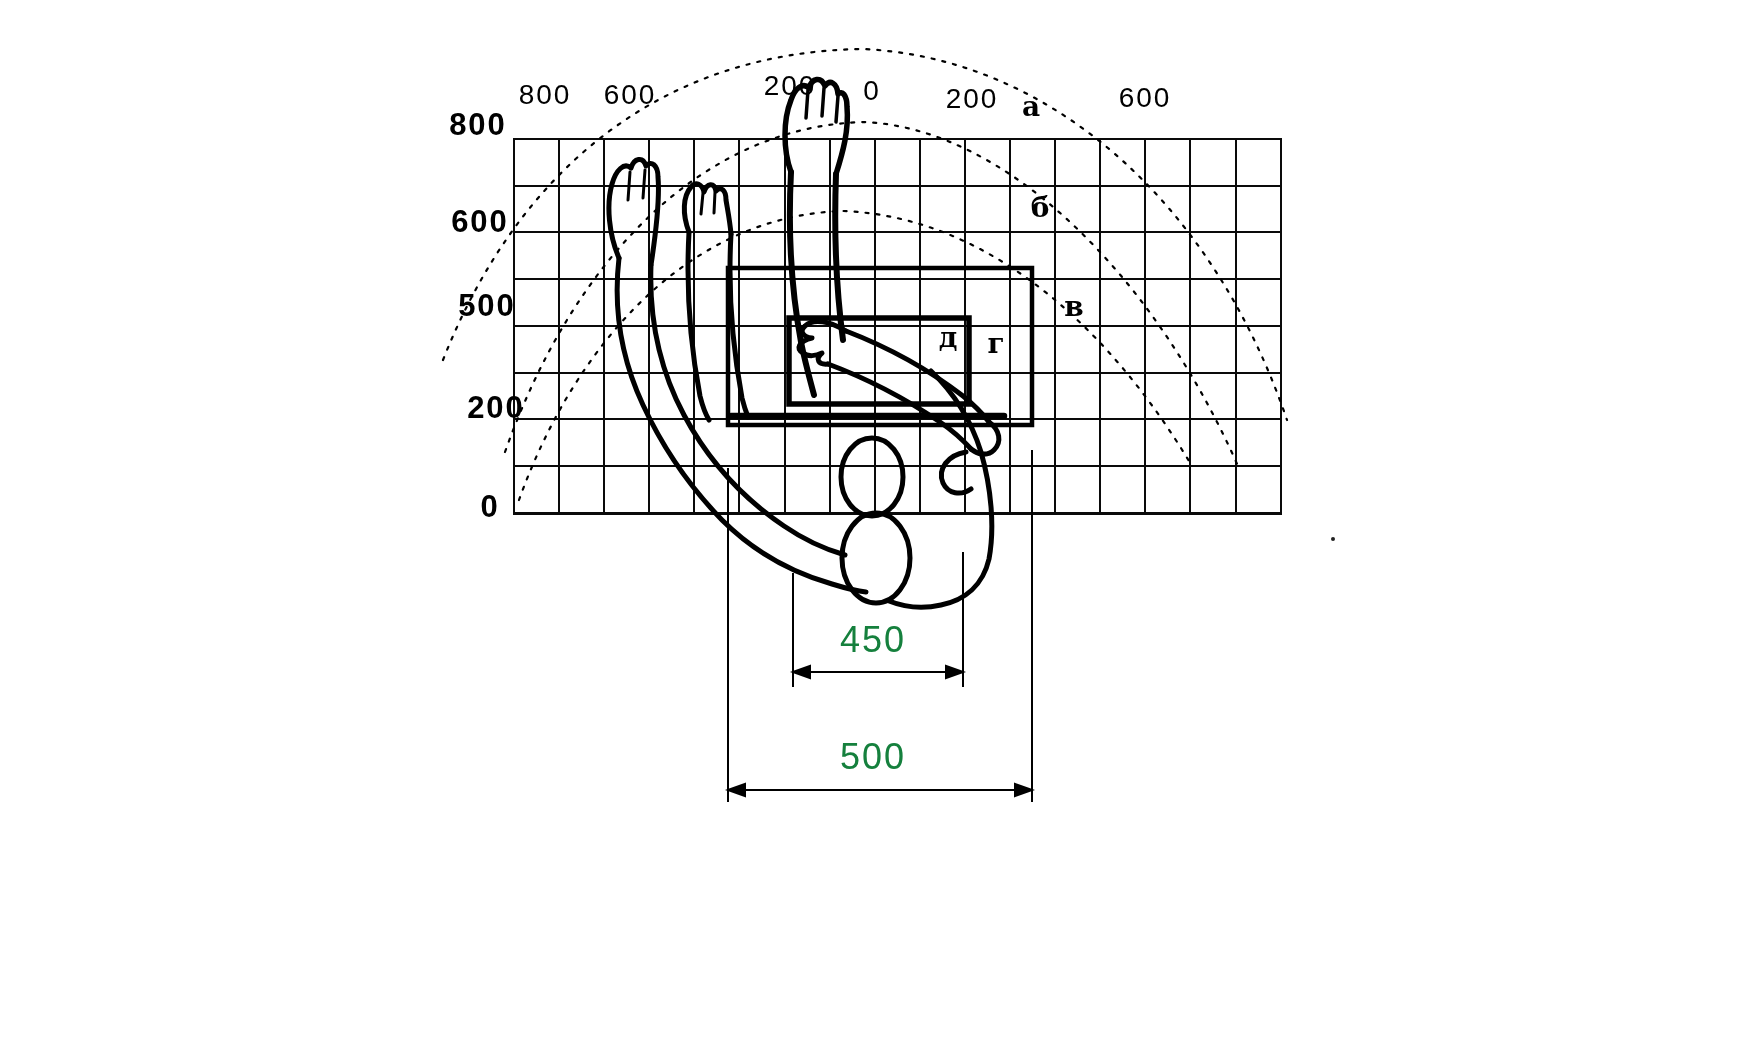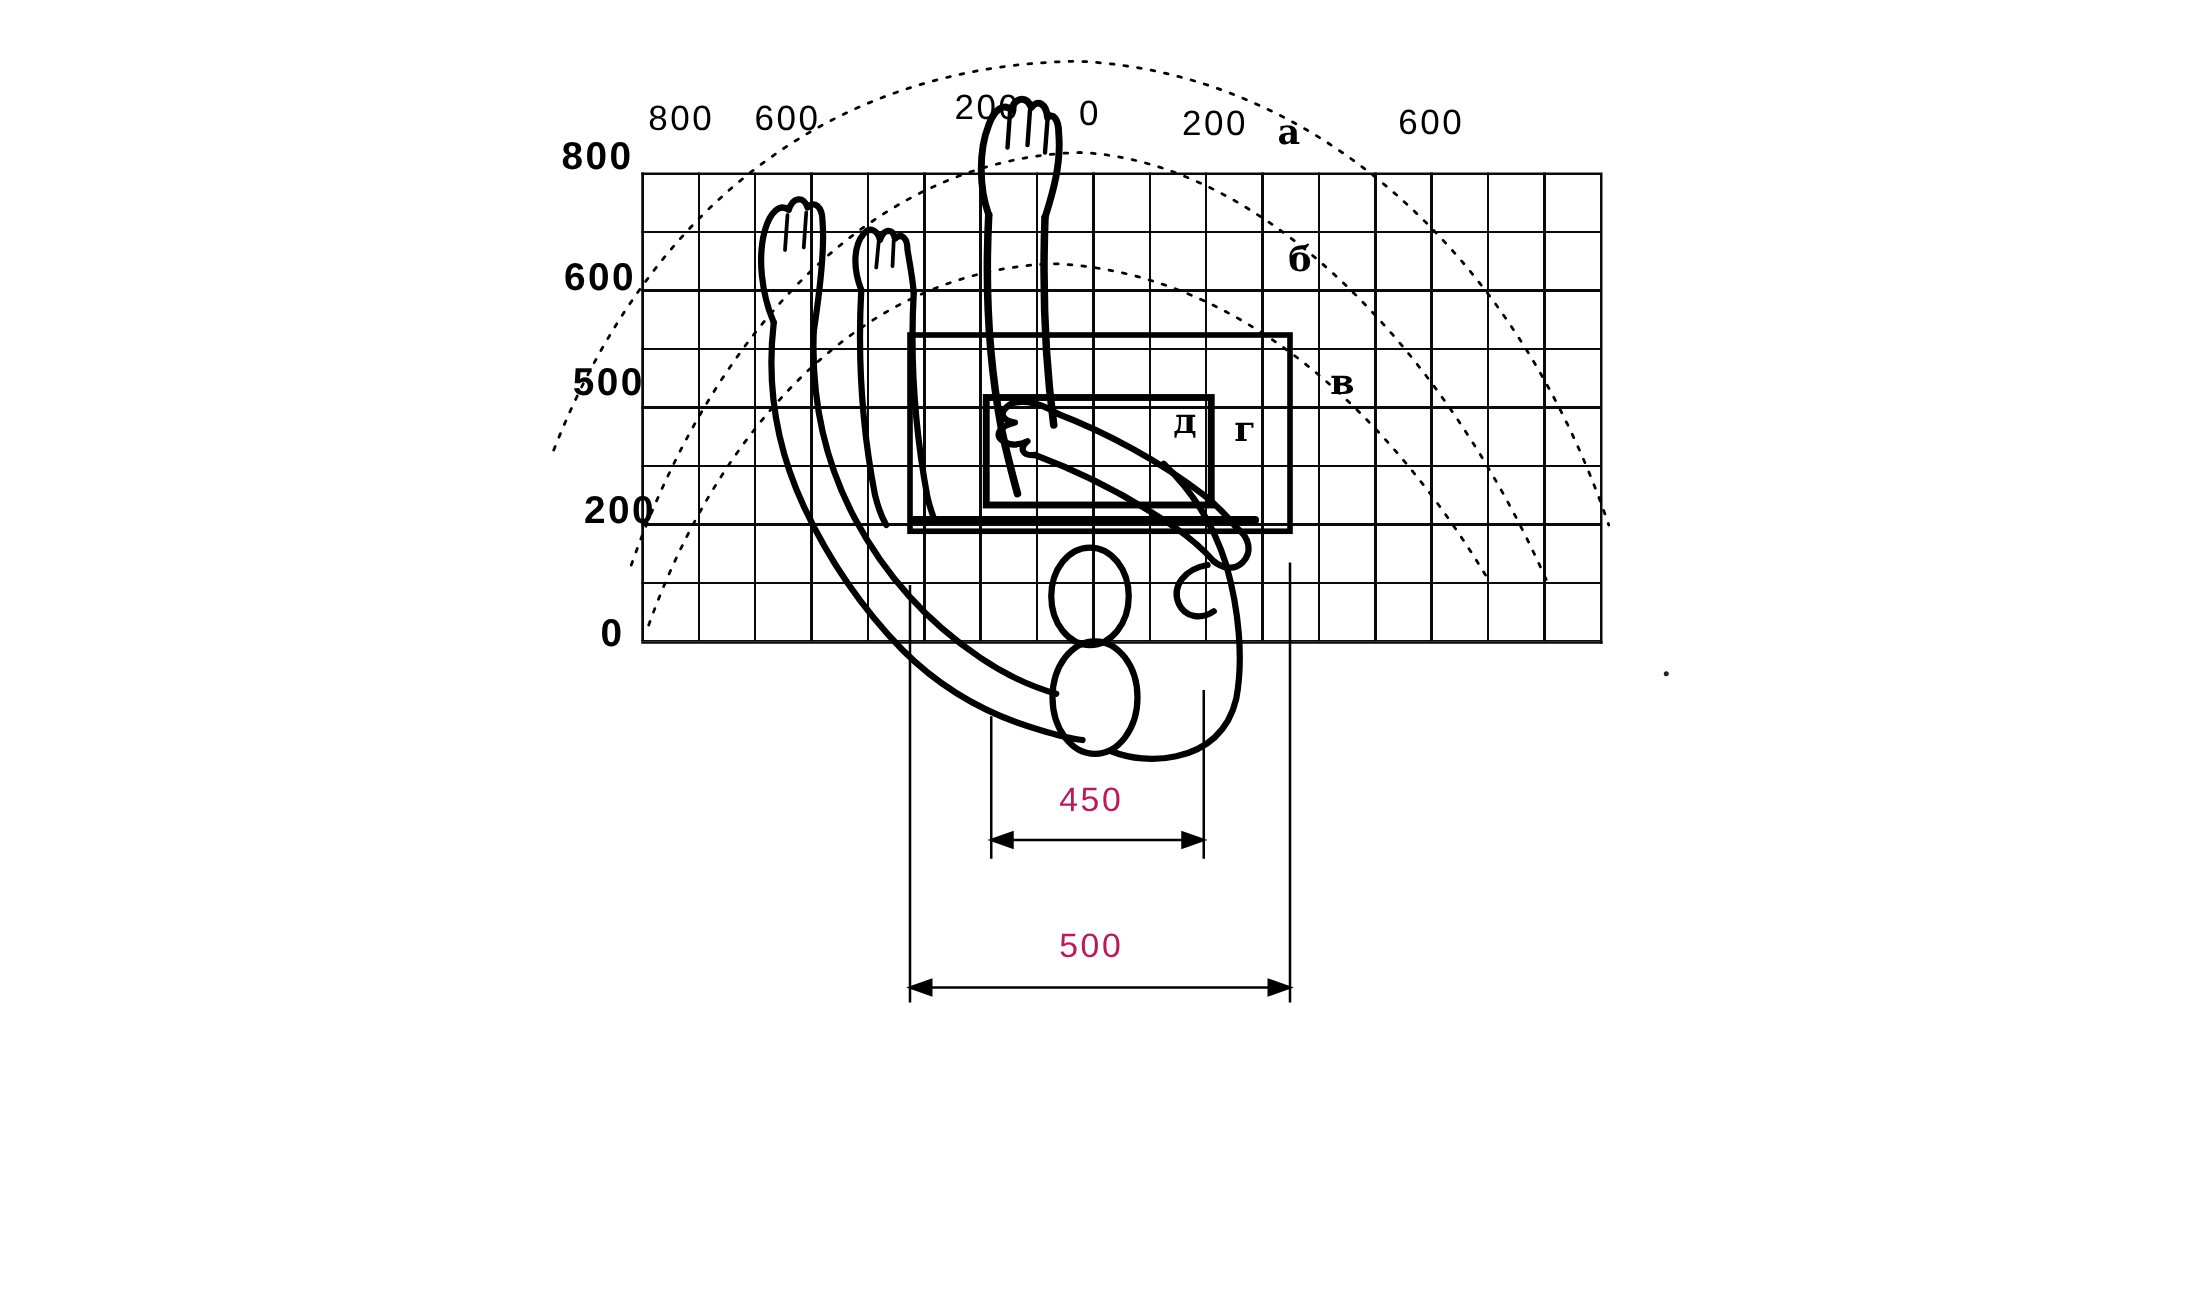--- a/index.html
+++ b/index.html
@@ -8,21 +8,21 @@
   .grid{position:absolute;left:513px;top:138px;width:767px;height:375px;
         background-image:
           repeating-linear-gradient(to right,#0a0a0a 0 2px,transparent 2px 45.1px),
           repeating-linear-gradient(to bottom,#0a0a0a 0 2px,transparent 2px 46.75px);
         border-right:2px solid #0a0a0a;border-bottom:2px solid #0a0a0a;}
   svg.overlay{position:absolute;left:0;top:0;}
   .lbl{position:absolute;transform:translate(-50%,-50%);white-space:nowrap;}
   .axis-top{font-size:28px;letter-spacing:2px;color:#000;}
   .axis-left{font-size:31px;font-weight:bold;letter-spacing:2px;color:#000;}
   .zone{font-family:"DejaVu Serif",serif;font-weight:bold;font-size:28px;color:#000;}
-  .dim{font-size:27px;letter-spacing:2px;color:#be185d;}
+  .dim{font-size:36px;letter-spacing:2px;color:#15803d;}
   .speck{position:absolute;width:4px;height:4px;background:#222;border-radius:50%;}
 </style>
 </head>
 <body>
 
 <div class="canvas">
 
   <div class="grid"></div>
 
   <svg class="overlay" width="1755" height="1044" viewBox="0 0 1755 1044">

